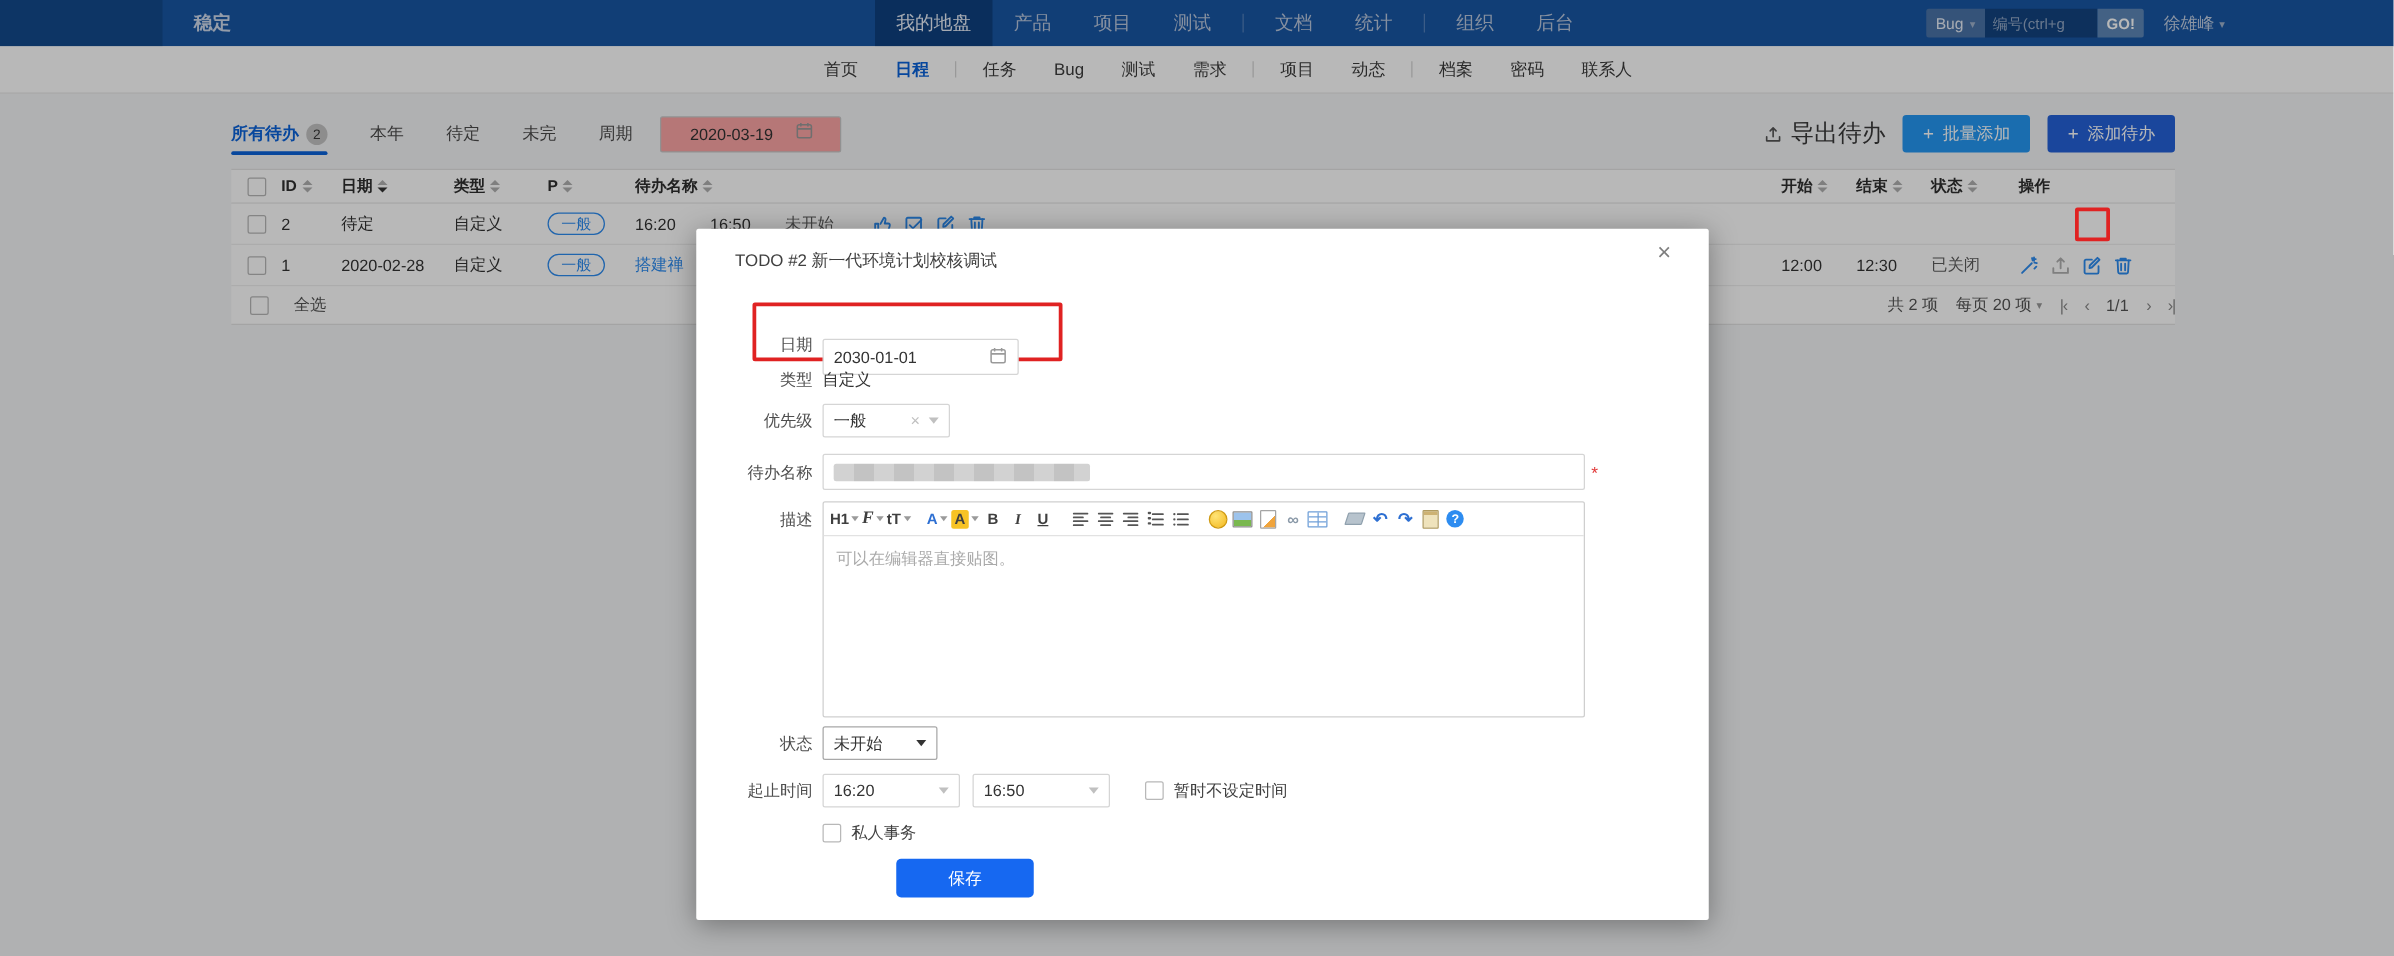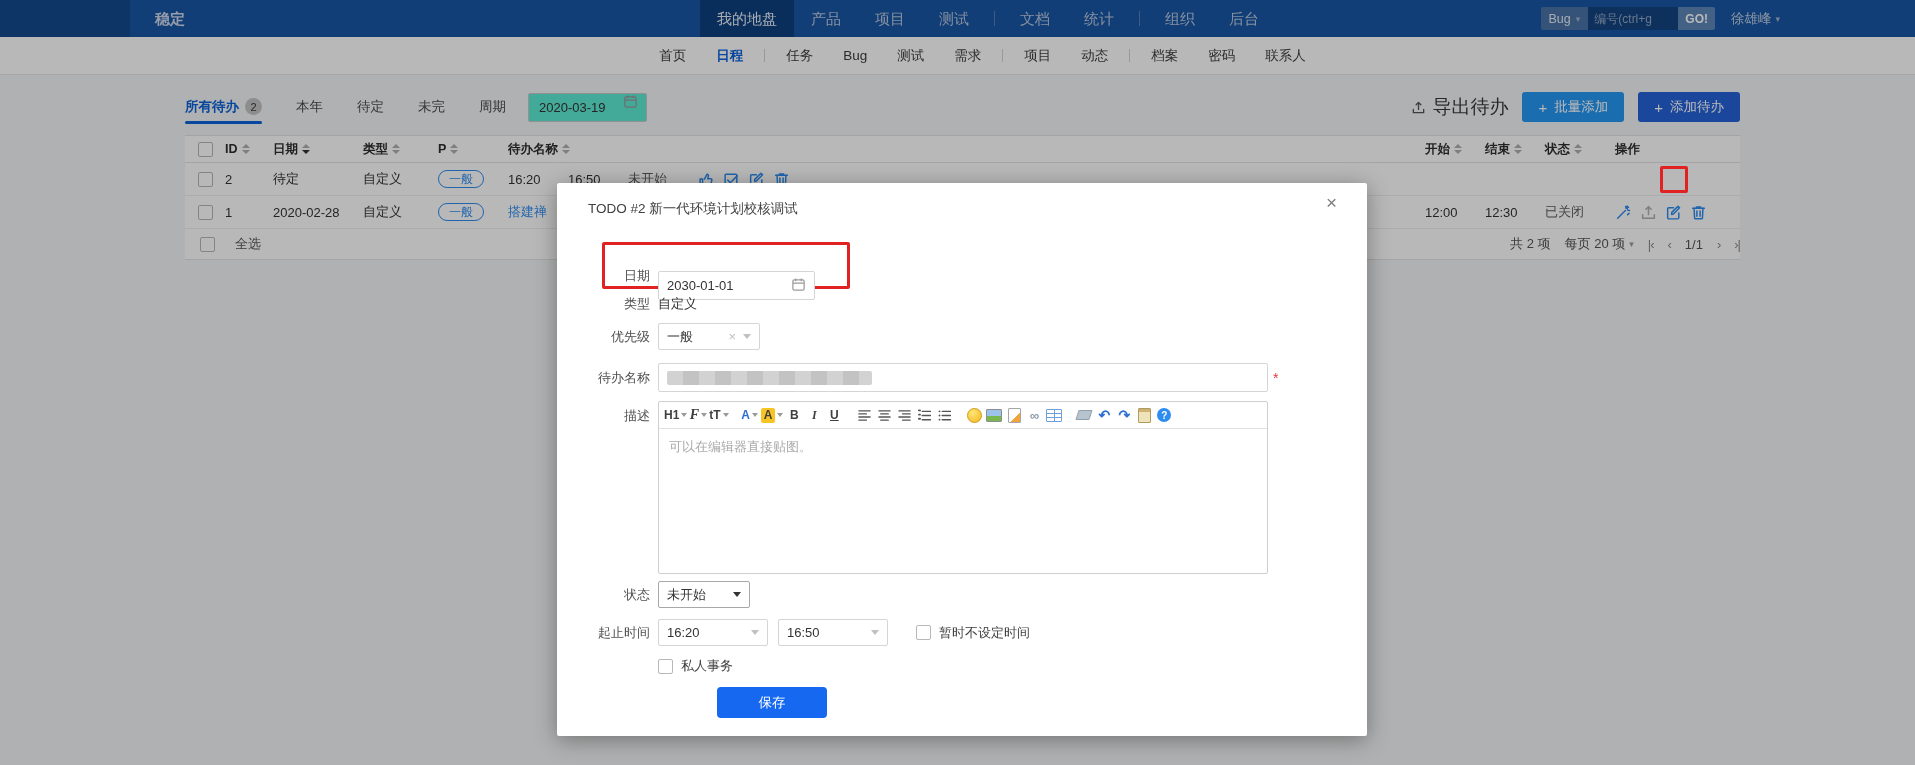--- a/index.html
+++ b/index.html
@@ -25,25 +25,25 @@
   
   .subnav{position:absolute;left:0;top:37px;width:100%;height:38px;background:#fff;border-bottom:1px solid #e8e8e8;
           display:flex;align-items:center;justify-content:center;padding-left:50px;box-sizing:border-box;}
   .subnav .item{padding:0 15px;font-size:13.5px;color:#3c3c3c;line-height:38px;cursor:pointer;white-space:nowrap;}
   .subnav .item.active{color:#0b63da;font-weight:bold;}
   .subnav .vdiv{width:1px;height:13px;background:#d4d4d4;margin:0 6px;}
 
   
   .filterbar{position:absolute;left:185px;top:88px;width:1555px;height:38px;display:flex;align-items:center;}
   .ftabs{display:flex;align-items:center;gap:34px;}
-  .ftab{font-size:13.5px;color:#4c4c4c;cursor:pointer;display:flex;align-items:flex-start;gap:6px;position:relative;padding:8px 0;}
+  .ftab{font-size:13.5px;color:#4c4c4c;cursor:pointer;display:flex;align-items:flex-end;gap:6px;position:relative;padding:8px 0;}
   .ftab.active{color:#0b63da;font-weight:bold;}
   .ftab.active::after{content:"";position:absolute;left:0;right:0;bottom:0;height:3px;background:#0b63da;border-radius:2px;}
   .badge{background:#c4c4c4;color:#3a3a3a;border-radius:50%;width:17px;height:17px;font-size:11px;display:flex;align-items:center;justify-content:center;font-weight:normal;}
-  .datebox{margin-left:22px;height:27px;border:1px solid #c9c9c9;background:#5eead4;border-radius:2px;display:flex;padding:0 8px;gap:8px;}
+  .datebox{margin-left:22px;height:27px;border:1px solid #c9c9c9;background:#fca5a5;border-radius:2px;display:flex;align-items:center;padding:0 21px;gap:8px;}
   .datebox input{border:none;outline:none;width:74px;font-size:13px;color:#333;font-family:"Liberation Sans",sans-serif;background:transparent;}
   .fb-actions{margin-left:auto;display:flex;align-items:center;gap:14px;}
   .export-link{display:flex;align-items:center;gap:6px;font-size:19px;color:#3a3a3a;cursor:pointer;}
   .btn{height:30px;border-radius:3px;color:#fff;font-size:13.5px;display:flex;align-items:center;padding:0 16px;gap:7px;cursor:pointer;white-space:nowrap;}
   .btn-batch{background:#2597f3;}
   .btn-add{background:#2462d9;}
   .plus{font-size:15px;}
 
   
   .panel{position:absolute;left:185px;top:135px;width:1555px;}

